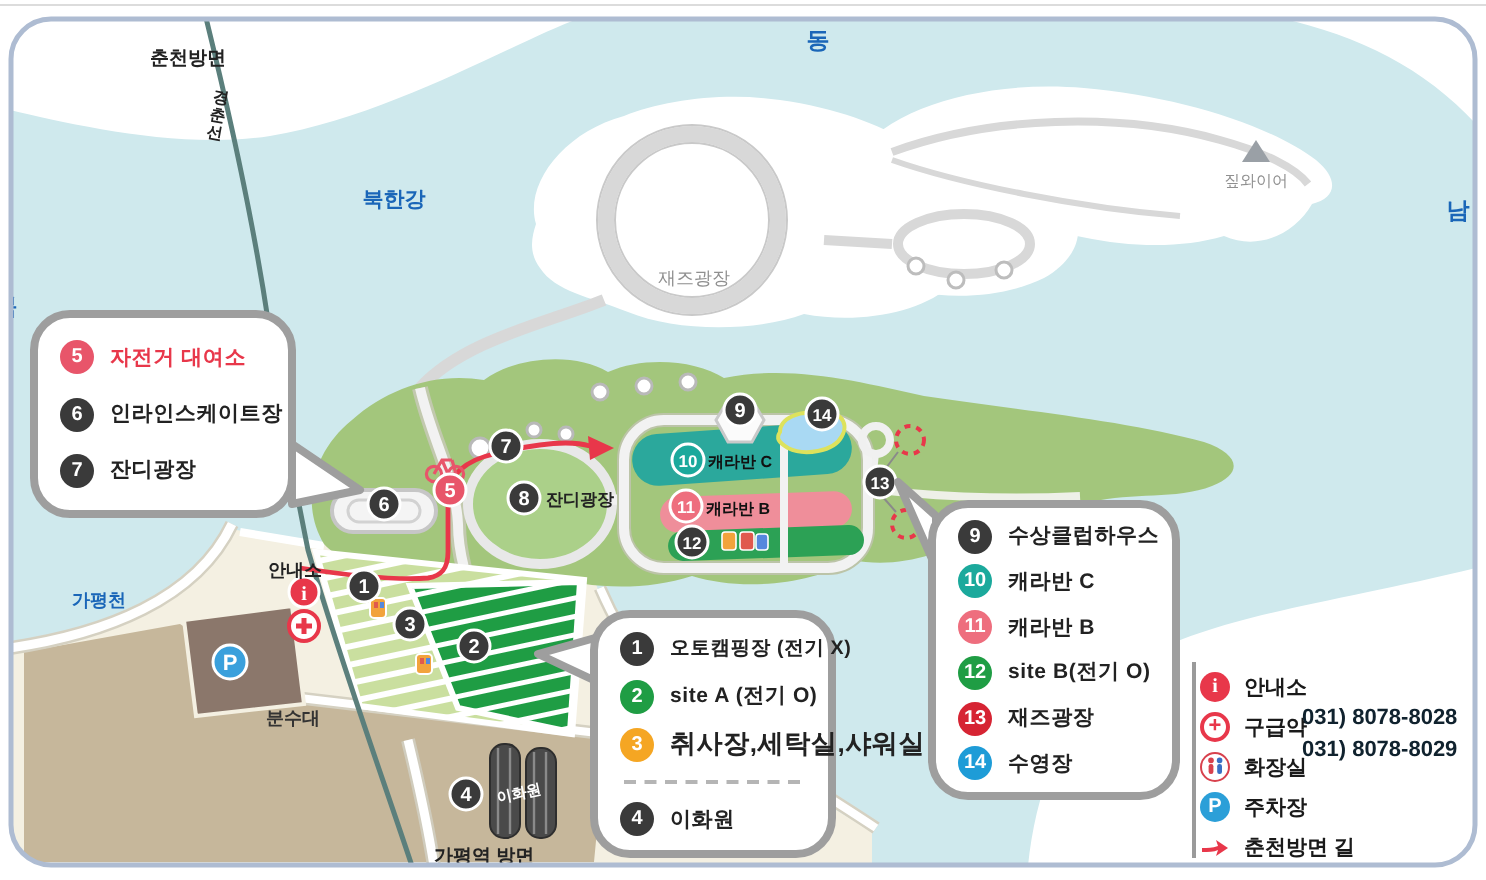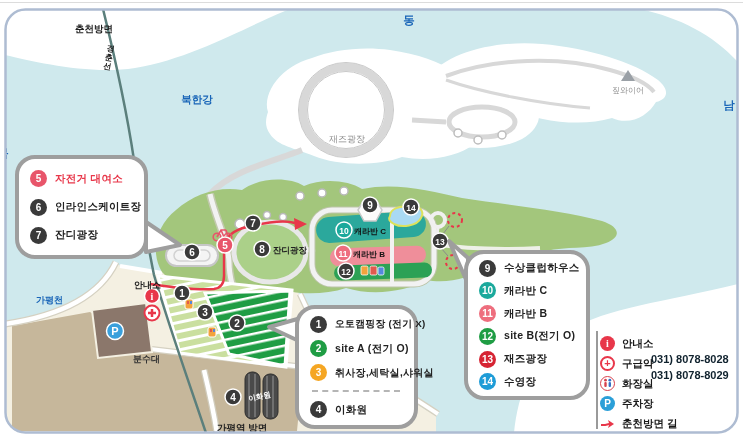--- a/index.html
+++ b/index.html
@@ -279,21 +279,21 @@
       <div class="lrow">
         <span class="badge bg-black">1</span>
         <span class="llabel" style="font-size:9.8px;">오토캠핑장 (전기 X)</span>
       </div>
       <div class="lrow">
         <span class="badge bg-green">2</span>
         <span class="llabel">site A (전기 O)</span>
       </div>
       <div class="lrow">
         <span class="badge bg-orange">3</span>
-        <span class="llabel" style="font-size:10px;">취사장,세탁실,샤워실</span>
+        <span class="llabel" style="font-size:13px;">취사장,세탁실,샤워실</span>
       </div>
       <div class="dashdiv"></div>
       <div class="lrow">
         <span class="badge bg-black">4</span>
         <span class="llabel">이화원</span>
       </div>
     </div>
   </div>
 
   <div class="bubble" style="left:464px;top:250px;width:126px;height:150px;">

